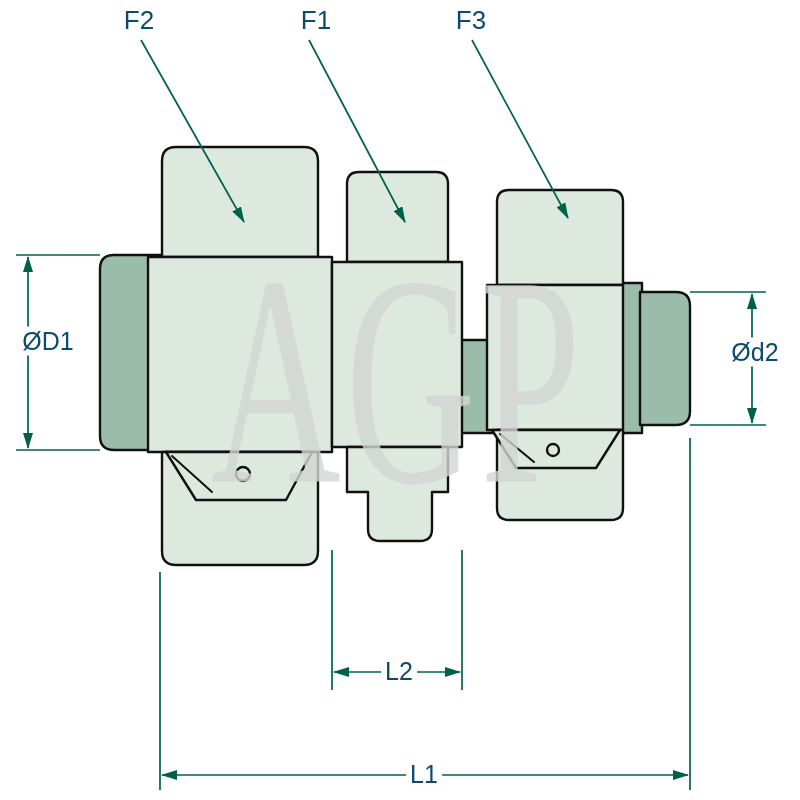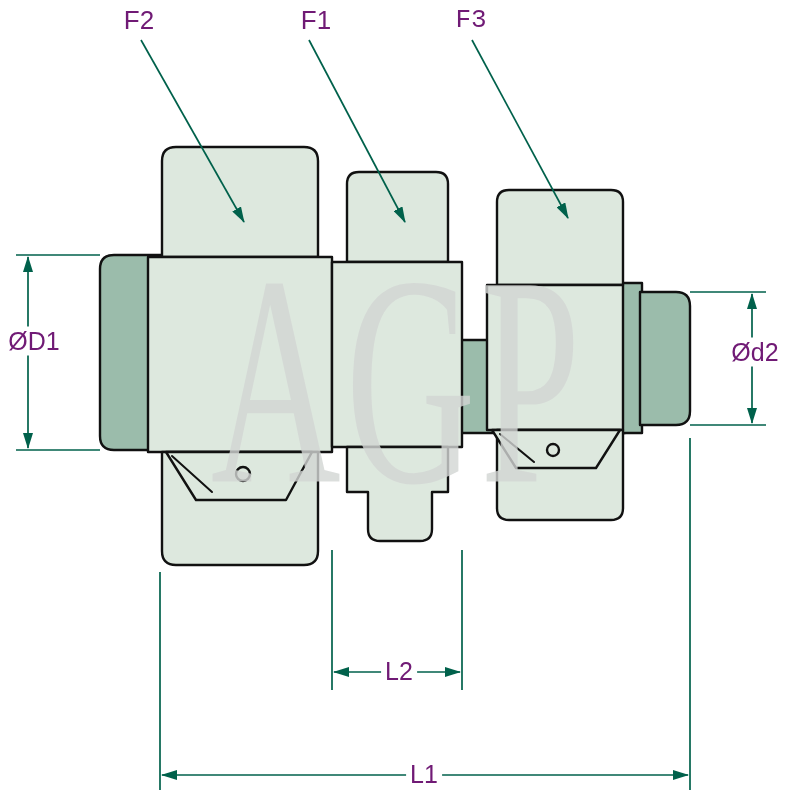--- a/index.html
+++ b/index.html
@@ -16,21 +16,21 @@
 
   .light { fill: var(--fill-light, #dde8de); stroke: var(--outline, #111111); stroke-width: 2.4; stroke-linejoin: round; }
   .dark  { fill: var(--fill-dark, #9bbcab);  stroke: var(--outline, #111111); stroke-width: 2.4; stroke-linejoin: round; }
   .ink   { stroke: var(--outline, #111111); stroke-width: 2; fill: none; stroke-linecap: round; }
   .dim   { stroke: var(--dimension-line, #00614b); stroke-width: 1.7; fill: none; }
   .arrfill { fill: var(--dimension-line, #00614b); }
 
   .lbl {
     position: absolute;
     transform: translate(-50%, -50%);
-    color: #701a75;
+    color: #0c4a6e;
     font-size: 26px;
     white-space: nowrap;
     z-index: 3;
   }
   .dim-lbl {
     background: var(--background, #ffffff);
     padding: 0 4px;
     font-size: 25px;
   }
   .watermark {
@@ -116,20 +116,20 @@
 
     <line class="dim" x1="141" y1="40" x2="244" y2="222" marker-end="url(#arr)"></line>
     <line class="dim" x1="309" y1="40" x2="405" y2="222" marker-end="url(#arr)"></line>
     <line class="dim" x1="472" y1="40" x2="568" y2="218" marker-end="url(#arr)"></line>
   </svg>
 
   <div class="watermark">AGP</div>
 
   <div class="lbl" style="left:139px; top:20px;">F2</div>
   <div class="lbl" style="left:316px; top:20px;">F1</div>
-  <div class="lbl" style="left:471px; top:20px;font-family:Liberation Mono, monospace;">F3</div>
+  <div class="lbl" style="left:471px; top:20px;">F3</div>
 
-  <div class="lbl dim-lbl" style="left:34px;  top:341px;">ØD1</div>
+  <div class="lbl dim-lbl" style="left:48px;  top:341px;">ØD1</div>
   <div class="lbl dim-lbl" style="left:755px; top:352px;text-align:right;">Ød2</div>
   <div class="lbl dim-lbl" style="left:399px; top:671px;">L2</div>
   <div class="lbl dim-lbl" style="left:424px; top:774px;">L1</div>
 
 </div>
 
 </body></html>

